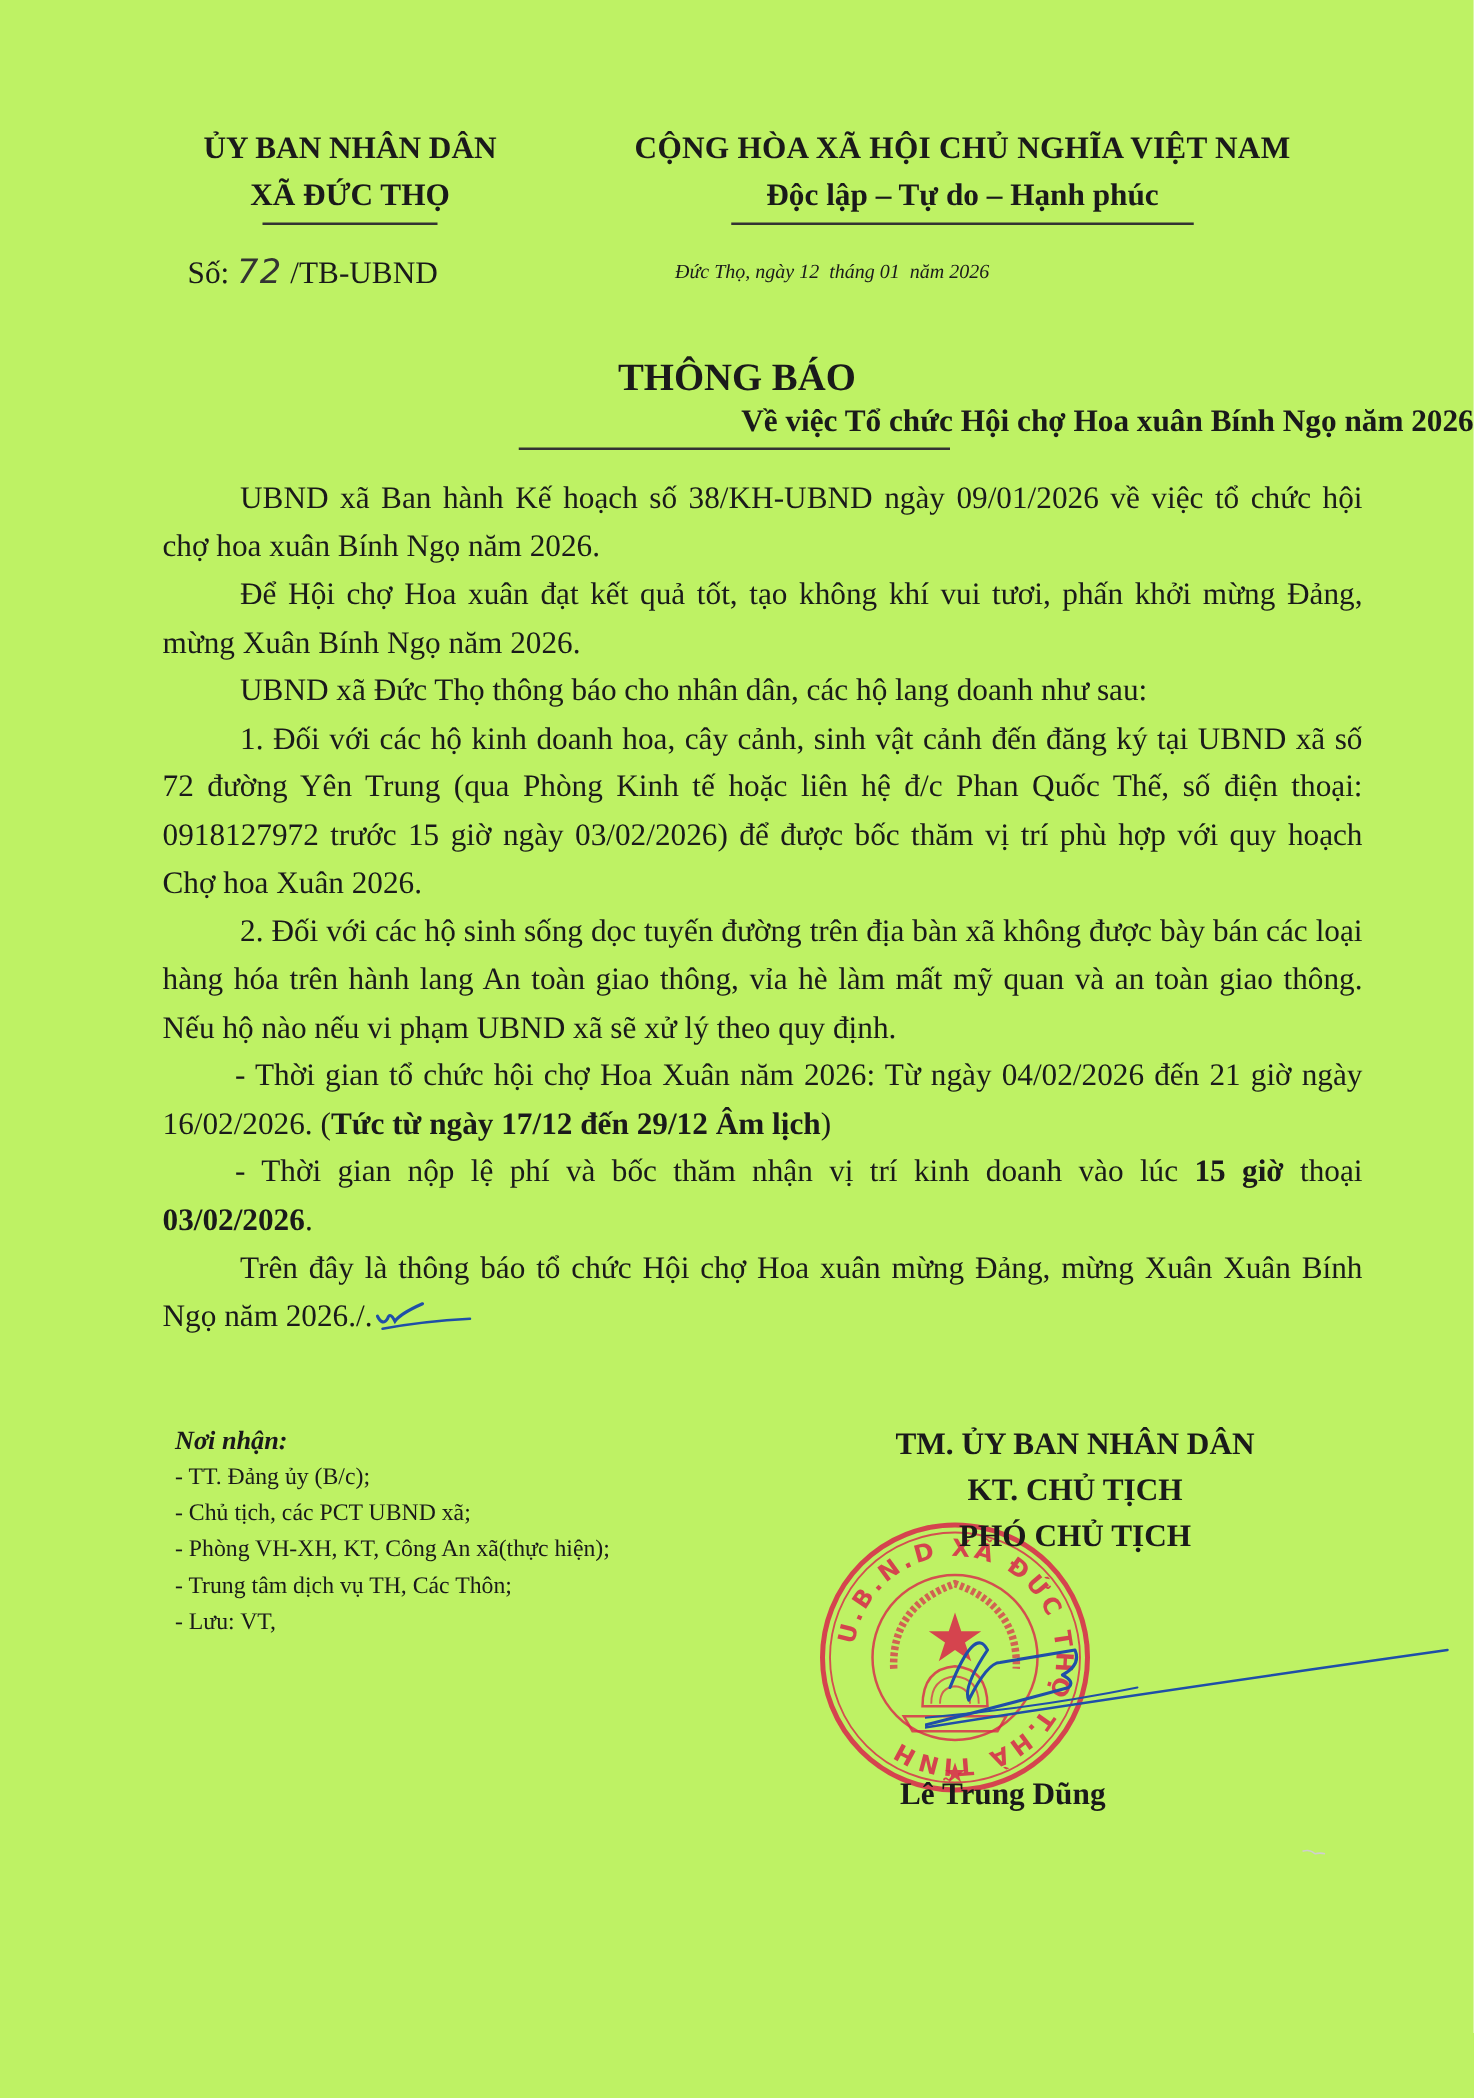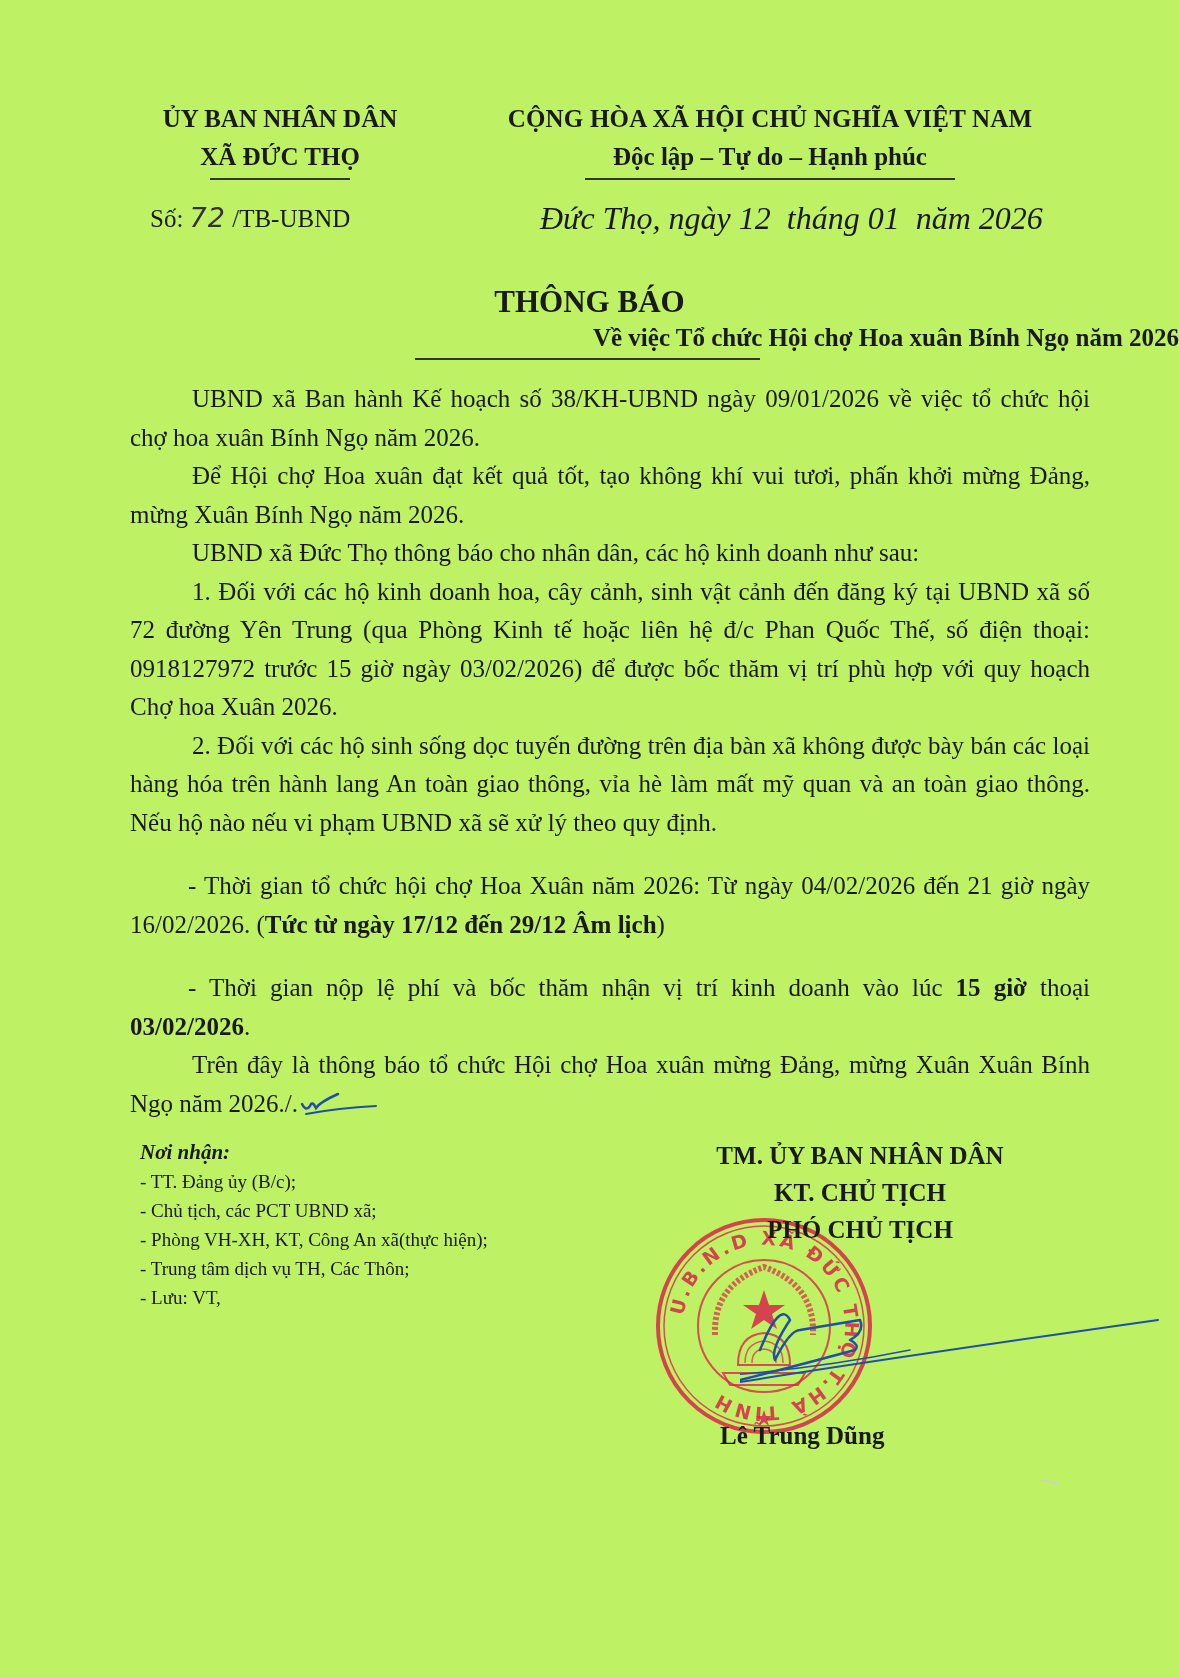--- a/index.html
+++ b/index.html
@@ -11,31 +11,31 @@
   
   .hdr-left { position: absolute; left: 130px; top: 100px; width: 300px; text-align: center; }
   .hdr-right { position: absolute; left: 470px; top: 100px; width: 600px; text-align: center; }
   .hdr-line { font-weight: bold; font-size: 25px; line-height: 38px; letter-spacing: 0.2px; }
   .hdr-sub { font-weight: bold; font-size: 25px; line-height: 38px; }
   .uline-left { width: 140px; height: 2px; background: #333; margin: 2px auto 0; }
   .uline-right { width: 370px; height: 2px; background: #333; margin: 2px auto 0; }
 
   .so-line { position: absolute; left: 150px; top: 200px; font-size: 25px; line-height: 36px; white-space: pre; }
   .so-hand { font-family: "DejaVu Sans", sans-serif; font-style: italic; font-size: 27px; color: #333; letter-spacing: 1px; }
-  .date-line { position: absolute; left: 540px; top: 200px; font-style: italic; font-size: 32px; line-height: 36px; white-space: pre; }
+  .date-line { position: absolute; left: 540px; top: 200px; font-style: italic; font-size: 16px; line-height: 36px; white-space: pre; }
 
   
   .title { position: absolute; left: 0; width: 1179px; top: 282px; text-align: center; font-weight: bold; font-size: 31px; line-height: 40px; }
   .subtitle { position: absolute; left: 0; width: 1179px; top: 320px; text-align: right; font-weight: bold; font-size: 25px; line-height: 36px; }
   .subtitle-uline { position: absolute; left: 415px; top: 358px; width: 345px; height: 2px; background: #333; }
 
   
   .body { position: absolute; left: 130px; top: 380px; width: 960px; font-size: 25px; line-height: 38.5px; text-align: justify; }
   .body p { text-indent: 62px; margin: 0; }
-  .body p.dash { text-indent: 58px; margin-top: 25px; }
+  .body p.dash { text-indent: 58px; }
   .body b { font-weight: bold; }
   .check-mark { display: inline-block; width: 80px; height: 28px; vertical-align: -6px; }
 
   
   .recip { position: absolute; left: 140px; top: 1137px; font-family: "Liberation Serif", serif; font-size: 19px; line-height: 29px; }
   .recip-title { font-weight: bold; font-style: italic; font-size: 21px; line-height: 30px; }
 
   
   .sig { position: absolute; left: 640px; top: 1137px; width: 440px; text-align: center; font-weight: bold; font-size: 25px; line-height: 37px; }
   .sig-name { position: absolute; left: 720px; top: 1418px; width: 300px; text-align: left; font-weight: bold; font-size: 25px; line-height: 36px; }
@@ -65,21 +65,21 @@
 
   <div class="date-line">Đức Thọ, ngày 12  tháng 01  năm 2026</div>
 
   <div class="title">THÔNG BÁO</div>
   <div class="subtitle">Về việc Tổ chức Hội chợ Hoa xuân Bính Ngọ năm 2026</div>
   <div class="subtitle-uline"></div>
 
   <div class="body">
     <p>UBND xã Ban hành  Kế hoạch số 38/KH-UBND ngày 09/01/2026 về việc tổ chức hội chợ hoa xuân Bính Ngọ năm 2026.</p>
     <p>Để Hội chợ Hoa xuân đạt kết quả tốt, tạo không khí vui tươi, phấn khởi mừng Đảng, mừng Xuân Bính Ngọ năm 2026.</p>
-    <p>UBND xã Đức Thọ thông báo cho nhân dân, các hộ kinh doanh như sau:</p>
+    <p>UBND xã Đức Thọ thông báo cho nhân dân, các hộ lang doanh như sau:</p>
     <p>1. Đối với các hộ kinh doanh hoa, cây cảnh, sinh vật cảnh đến đăng ký tại UBND xã số 72 đường Yên Trung (qua Phòng Kinh tế hoặc liên hệ đ/c Phan Quốc Thế, số điện thoại: 0918127972 trước 15 giờ ngày 03/02/2026) để được bốc thăm vị trí phù hợp với quy hoạch Chợ hoa Xuân 2026.</p>
     <p>2. Đối với các hộ sinh sống dọc tuyến đường trên địa bàn xã không được bày bán các loại hàng hóa trên hành lang An toàn giao thông, vỉa hè làm mất mỹ quan và an toàn giao thông. Nếu hộ nào nếu vi phạm UBND xã sẽ xử lý theo quy định.</p>
     <p class="dash"><span>- Thời gian tổ chức hội chợ Hoa Xuân năm 2026: Từ ngày 04/02/2026 đến 21 giờ ngày 16/02/2026. (</span><b>Tức từ ngày 17/12 đến 29/12 Âm lịch</b><span>)</span></p>
     <p class="dash"><span>- Thời gian nộp lệ phí và bốc thăm nhận vị trí  kinh doanh vào lúc </span><b>15 giờ</b><span> thoại </span><b>03/02/2026</b><span>.</span></p>
     <p><span>Trên đây là thông báo tổ chức Hội chợ Hoa xuân mừng Đảng, mừng Xuân Xuân Bính Ngọ năm 2026./.</span><svg class="check-mark" viewBox="0 0 80 28">
           <path d="M4 14 Q8 22 12 16 Q14 10 18 18 Q22 12 40 4" fill="none" stroke="#1f4fa8" stroke-width="2.5" stroke-linecap="round"></path>
           <path d="M8 24 Q40 18 78 16" fill="none" stroke="#1f4fa8" stroke-width="2" stroke-linecap="round"></path>
         </svg></p>
   </div>
 

